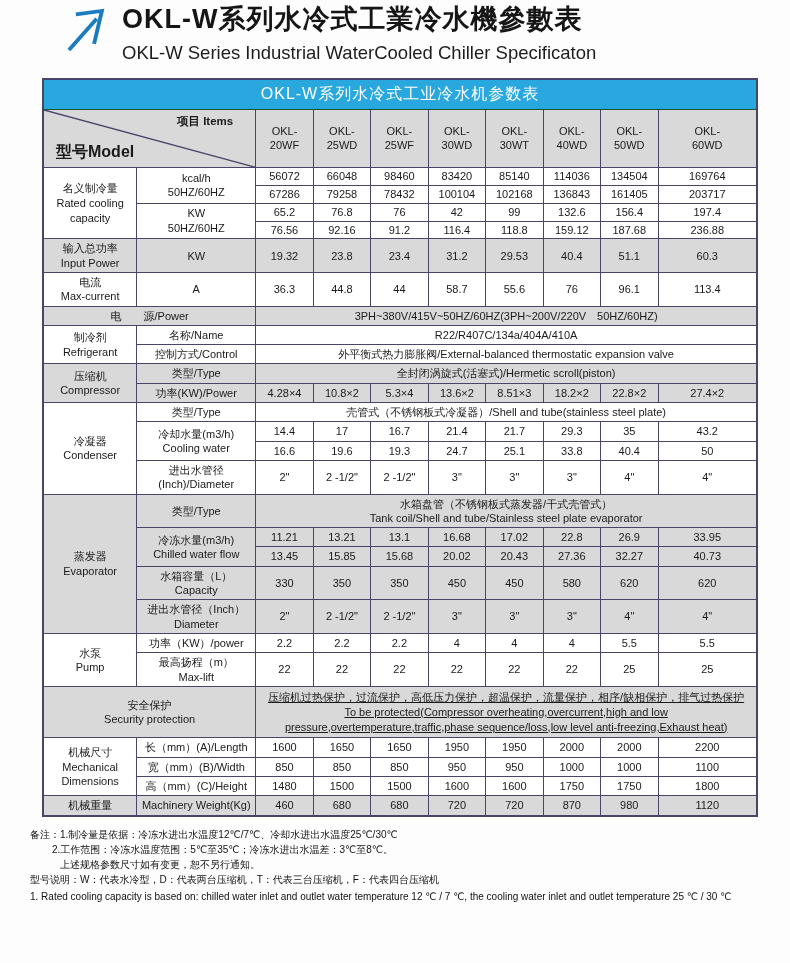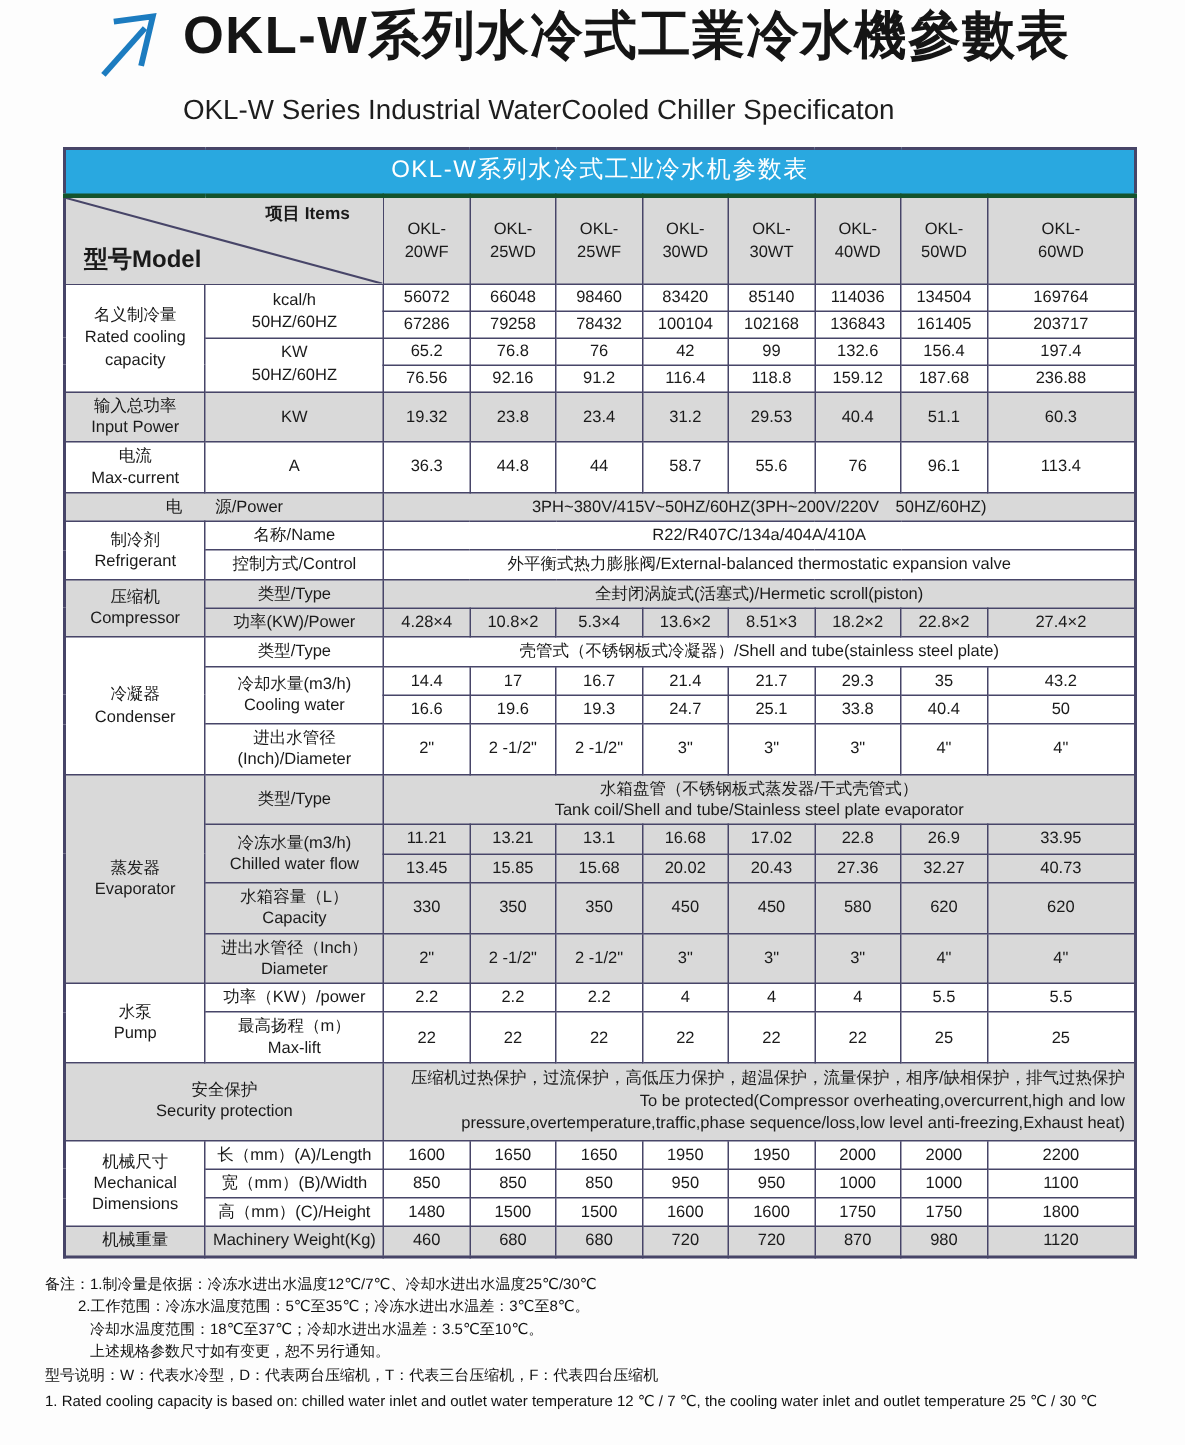--- a/index.html
+++ b/index.html
@@ -2,33 +2,33 @@
 <html><head>
 <meta charset="utf-8">
 <style>
   html,body{margin:0;padding:0;background:#fdfdfd;}
   body{width:790px;font-family:"Liberation Sans","DejaVu Sans",sans-serif;color:#1a1a1a;}
   .page{width:790px;}
   
   .doc-header{display:flex;align-items:flex-start;padding:4px 0 6px 62px;}
   .arrow-wrap{width:52px;height:52px;margin-right:8px;flex:0 0 auto;}
   .titles{padding-top:0;}
-  .title-zh{font-size:35px;font-weight:600;letter-spacing:1px;line-height:1.15;color:#151515;}
-  .title-en{font-size:18.5px;font-weight:400;color:#1d1d1d;margin-top:18px;}
+  .title-zh{font-size:27px;font-weight:600;letter-spacing:1px;line-height:1.15;color:#151515;}
+  .title-en{font-size:18.5px;font-weight:400;color:#1d1d1d;margin-top:7px;}
   
   table.spec{border-collapse:collapse;margin:8px 32px 0 42px;width:716px;table-layout:fixed;
     border:2px solid #474568;font-size:11px;}
   col.c-label{width:93px;} col.c-item{width:118px;} col.c-val{width:57px;} col.c-last{width:98px;}
   td,th{border:1px solid #474568;text-align:center;vertical-align:middle;
     padding:2px 1px;line-height:1.3;white-space:pre-line;font-weight:400;word-wrap:break-word;}
   tr.bar td{background:#29a8e0;color:#ffffff;font-size:16px;letter-spacing:1px;
-    padding:4px 0;border-bottom:3px solid #14532d;}
+    padding:4px 0;border-bottom:1px solid #14532d;}
   tr.g td, tr.g th{background:#d9d9d9;}
   tr.w td{background:#ffffff;}
-  td.sec{text-align:right;padding:3px 6px;line-height:1.35;}
+  td.sec{text-align:center;padding:3px 6px;line-height:1.35;text-decoration:underline;}
   tr.hdr td, th.diag{height:34px;}
   tr.tight td{padding:1px;line-height:1.35;}
   
   th.diag{position:relative;padding:0;font-weight:bold;}
   th.diag svg{position:absolute;left:0;top:0;width:100%;height:100%;}
   th.diag .lab-model{position:absolute;left:12px;bottom:4px;font-size:16px;}
   th.diag .lab-items{position:absolute;right:22px;top:4px;font-size:11.5px;}
   
   .notes{margin:10px 30px 0 30px;font-size:10px;line-height:1.52;color:#111;}
   .notes div{margin:0;}
@@ -384,21 +384,20 @@
           <td>870</td>
           <td>980</td>
           <td>1120</td>
         </tr>
     </tbody>
   </table>
 
   <div class="notes">
     <div>备注：1.制冷量是依据：冷冻水进出水温度12℃/7℃、冷却水进出水温度25℃/30℃</div>
     <div class="ind1">2.工作范围：冷冻水温度范围：5℃至35℃；冷冻水进出水温差：3℃至8℃。</div>
-    <div class="ind2">冷却水温度范围：18℃至37℃；冷却水进出水温差：3.5℃至10℃。</div>
     <div class="ind2">上述规格参数尺寸如有变更，恕不另行通知。</div>
     <div>型号说明：W：代表水冷型，D：代表两台压缩机，T：代表三台压缩机，F：代表四台压缩机</div>
   </div>
 
   <div class="notes notes-en">
     <div>1. Rated cooling capacity is based on: chilled water inlet and outlet water temperature 12 ℃ / 7 ℃, the cooling water inlet and outlet temperature 25 ℃ / 30 ℃</div>
 
   </div>
 
 </div>

